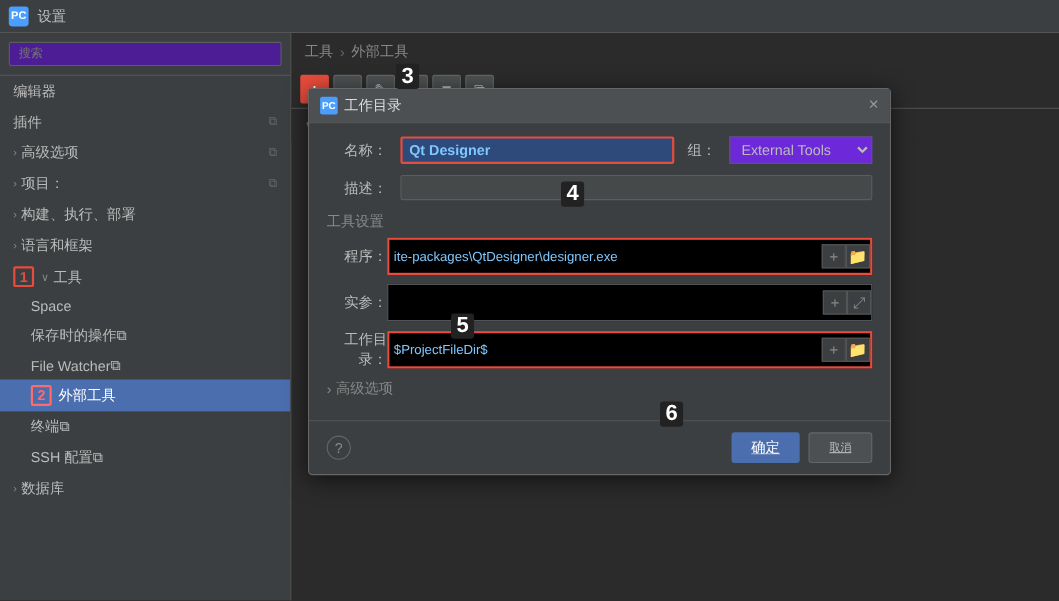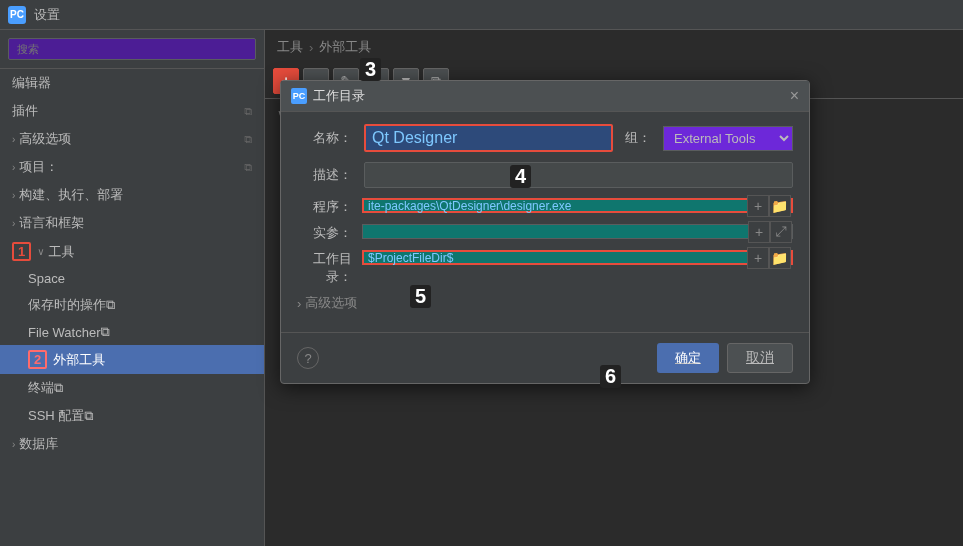--- a/index.html
+++ b/index.html
@@ -234,24 +234,25 @@
       font-size: 13px;
       width: 55px;
       flex-shrink: 0;
       text-align: right;
     }
     .form-input {
       background: #45494a;
       border: 1px solid #5a5d5e;
       color: #9ec8ff;
       padding: 3px 6px;
-      font-size: 16px;
+      font-size: 13px;
       flex: 1;
       outline: none;
       border-radius: 2px;
+      font-weight: bold;
     }
     .form-input.highlighted {
       border: 2px solid #e74c3c;
       background: #2d4a7a;
       color: #7ec8ff;
     }
     .form-input.plain {
       color: #bbb;
     }
 
@@ -270,37 +271,38 @@
     }
 
     .section-title {
       color: #888;
       font-size: 13px;
       margin: 8px 0 6px 0;
     }
 
     .tool-row {
       display: flex;
+      align-items: center;
       margin-bottom: 8px;
-      gap: 10px;
+      gap: 0;
     }
     .tool-label {
       color: #bbb;
       font-size: 13px;
       width: 55px;
       flex-shrink: 0;
       text-align: right;
     }
     .tool-input-box {
       flex: 1;
       display: flex;
       align-items: center;
-      background: #0f766e;
+      background: #000000;
       border: 1px solid #5a5d5e;
-      height: 15px;
+      height: 34px;
     }
     .tool-input-box.highlighted {
       border: 2px solid #e74c3c;
     }
     .tool-input-text {
       flex: 1;
       color: #7ec8ff;
       font-size: 12px;
       padding: 0 4px;
       background: transparent;
@@ -367,21 +369,21 @@
       padding: 5px 18px;
       font-size: 13px;
       cursor: pointer;
       border-radius: 3px;
     }
     .btn-cancel {
       background: #4c5052;
       color: #bbb;
       border: 1px solid #666;
       padding: 5px 18px;
-      font-size: 14px;
+      font-size: 10px;
       cursor: pointer;
       border-radius: 3px;
     }
 
     
     .badge-3 {
       position: absolute;
       top: 58px;
       left: 360px;
       background: #222;
@@ -571,20 +573,21 @@
       <select class="group-select">
         <option>External Tools</option>
       </select>
     </div>
 
     <div class="form-row">
       <span class="form-label">描述：</span>
       <input class="form-input plain" type="text" style="">
     </div>
 
+    <div class="section-title">工具设置</div>
 
     <div class="tool-row">
       <span class="tool-label">程序：</span>
       <div class="tool-input-box highlighted">
         <input class="tool-input-text" type="text" value="ite-packages\QtDesigner\designer.exe" style="">
         <span class="tool-btn">+</span>
         <span class="tool-btn">📁</span>
       </div>
     </div>
 

